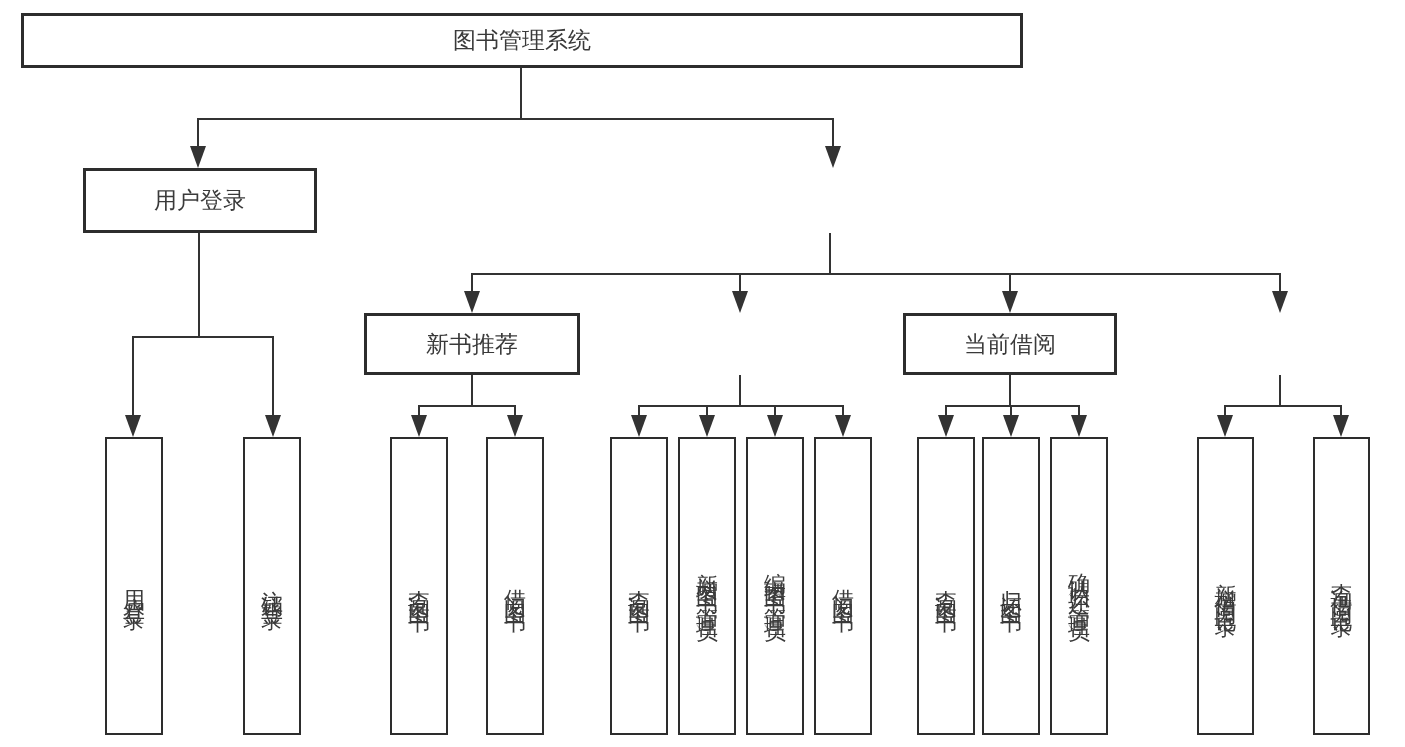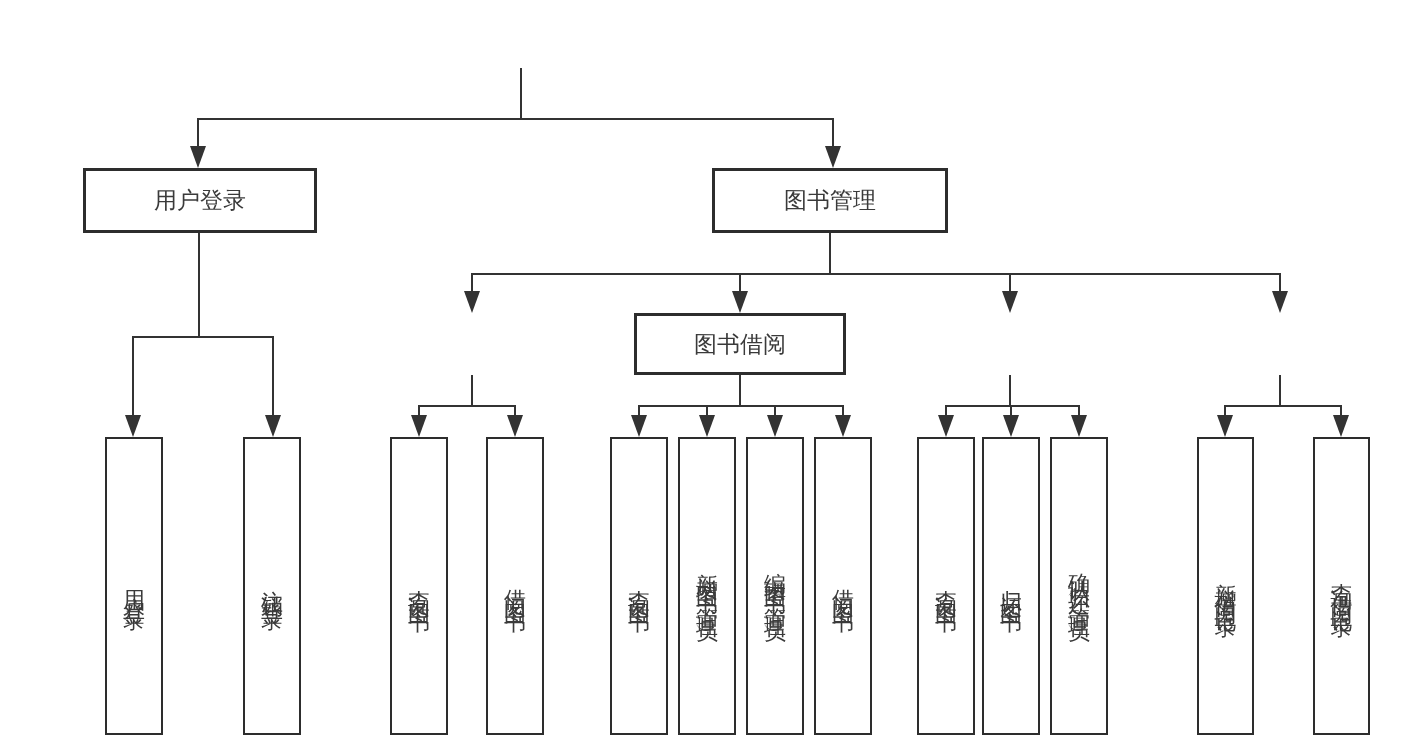--- a/index.html
+++ b/index.html
@@ -92,30 +92,33 @@
   <div class="arr" style="left:631px;top:415px"></div>
   <div class="arr" style="left:699px;top:415px"></div>
   <div class="arr" style="left:767px;top:415px"></div>
   <div class="arr" style="left:835px;top:415px"></div>
   <div class="arr" style="left:938px;top:415px"></div>
   <div class="arr" style="left:1003px;top:415px"></div>
   <div class="arr" style="left:1071px;top:415px"></div>
   <div class="arr" style="left:1217px;top:415px"></div>
   <div class="arr" style="left:1333px;top:415px"></div>
 
+  <div class="box" style="left:21px;top:13px;width:1002px;height:55px">
+    <span class="lvl-label">图书管理系统</span>
+  </div>
 
   <div class="box" style="left:83px;top:168px;width:234px;height:65px">
     <span class="lvl-label">用户登录</span>
   </div>
-  <div class="box" style="left:712px;top:168px;width:236px;height:65px">
-    <span class="lvl-label">图书管理</span>
+
+  <div class="box" style="left:364px;top:313px;width:216px;height:62px">
+    <span class="lvl-label">新书推荐</span>
   </div>
-
-  <div class="box" style="left:634px;top:313px;width:212px;height:62px">
-    <span class="lvl-label">图书借阅</span>
+  <div class="box" style="left:903px;top:313px;width:214px;height:62px">
+    <span class="lvl-label">当前借阅</span>
   </div>
 
   <div class="box leaf" style="left:105px;top:437px;width:58px;height:298px">
     <span class="leaf-label">用户登录</span>
   </div>
   <div class="box leaf" style="left:243px;top:437px;width:58px;height:298px">
     <span class="leaf-label">注销登录</span>
   </div>
   <div class="box leaf" style="left:390px;top:437px;width:58px;height:298px">
     <span class="leaf-label">查询图书</span>

